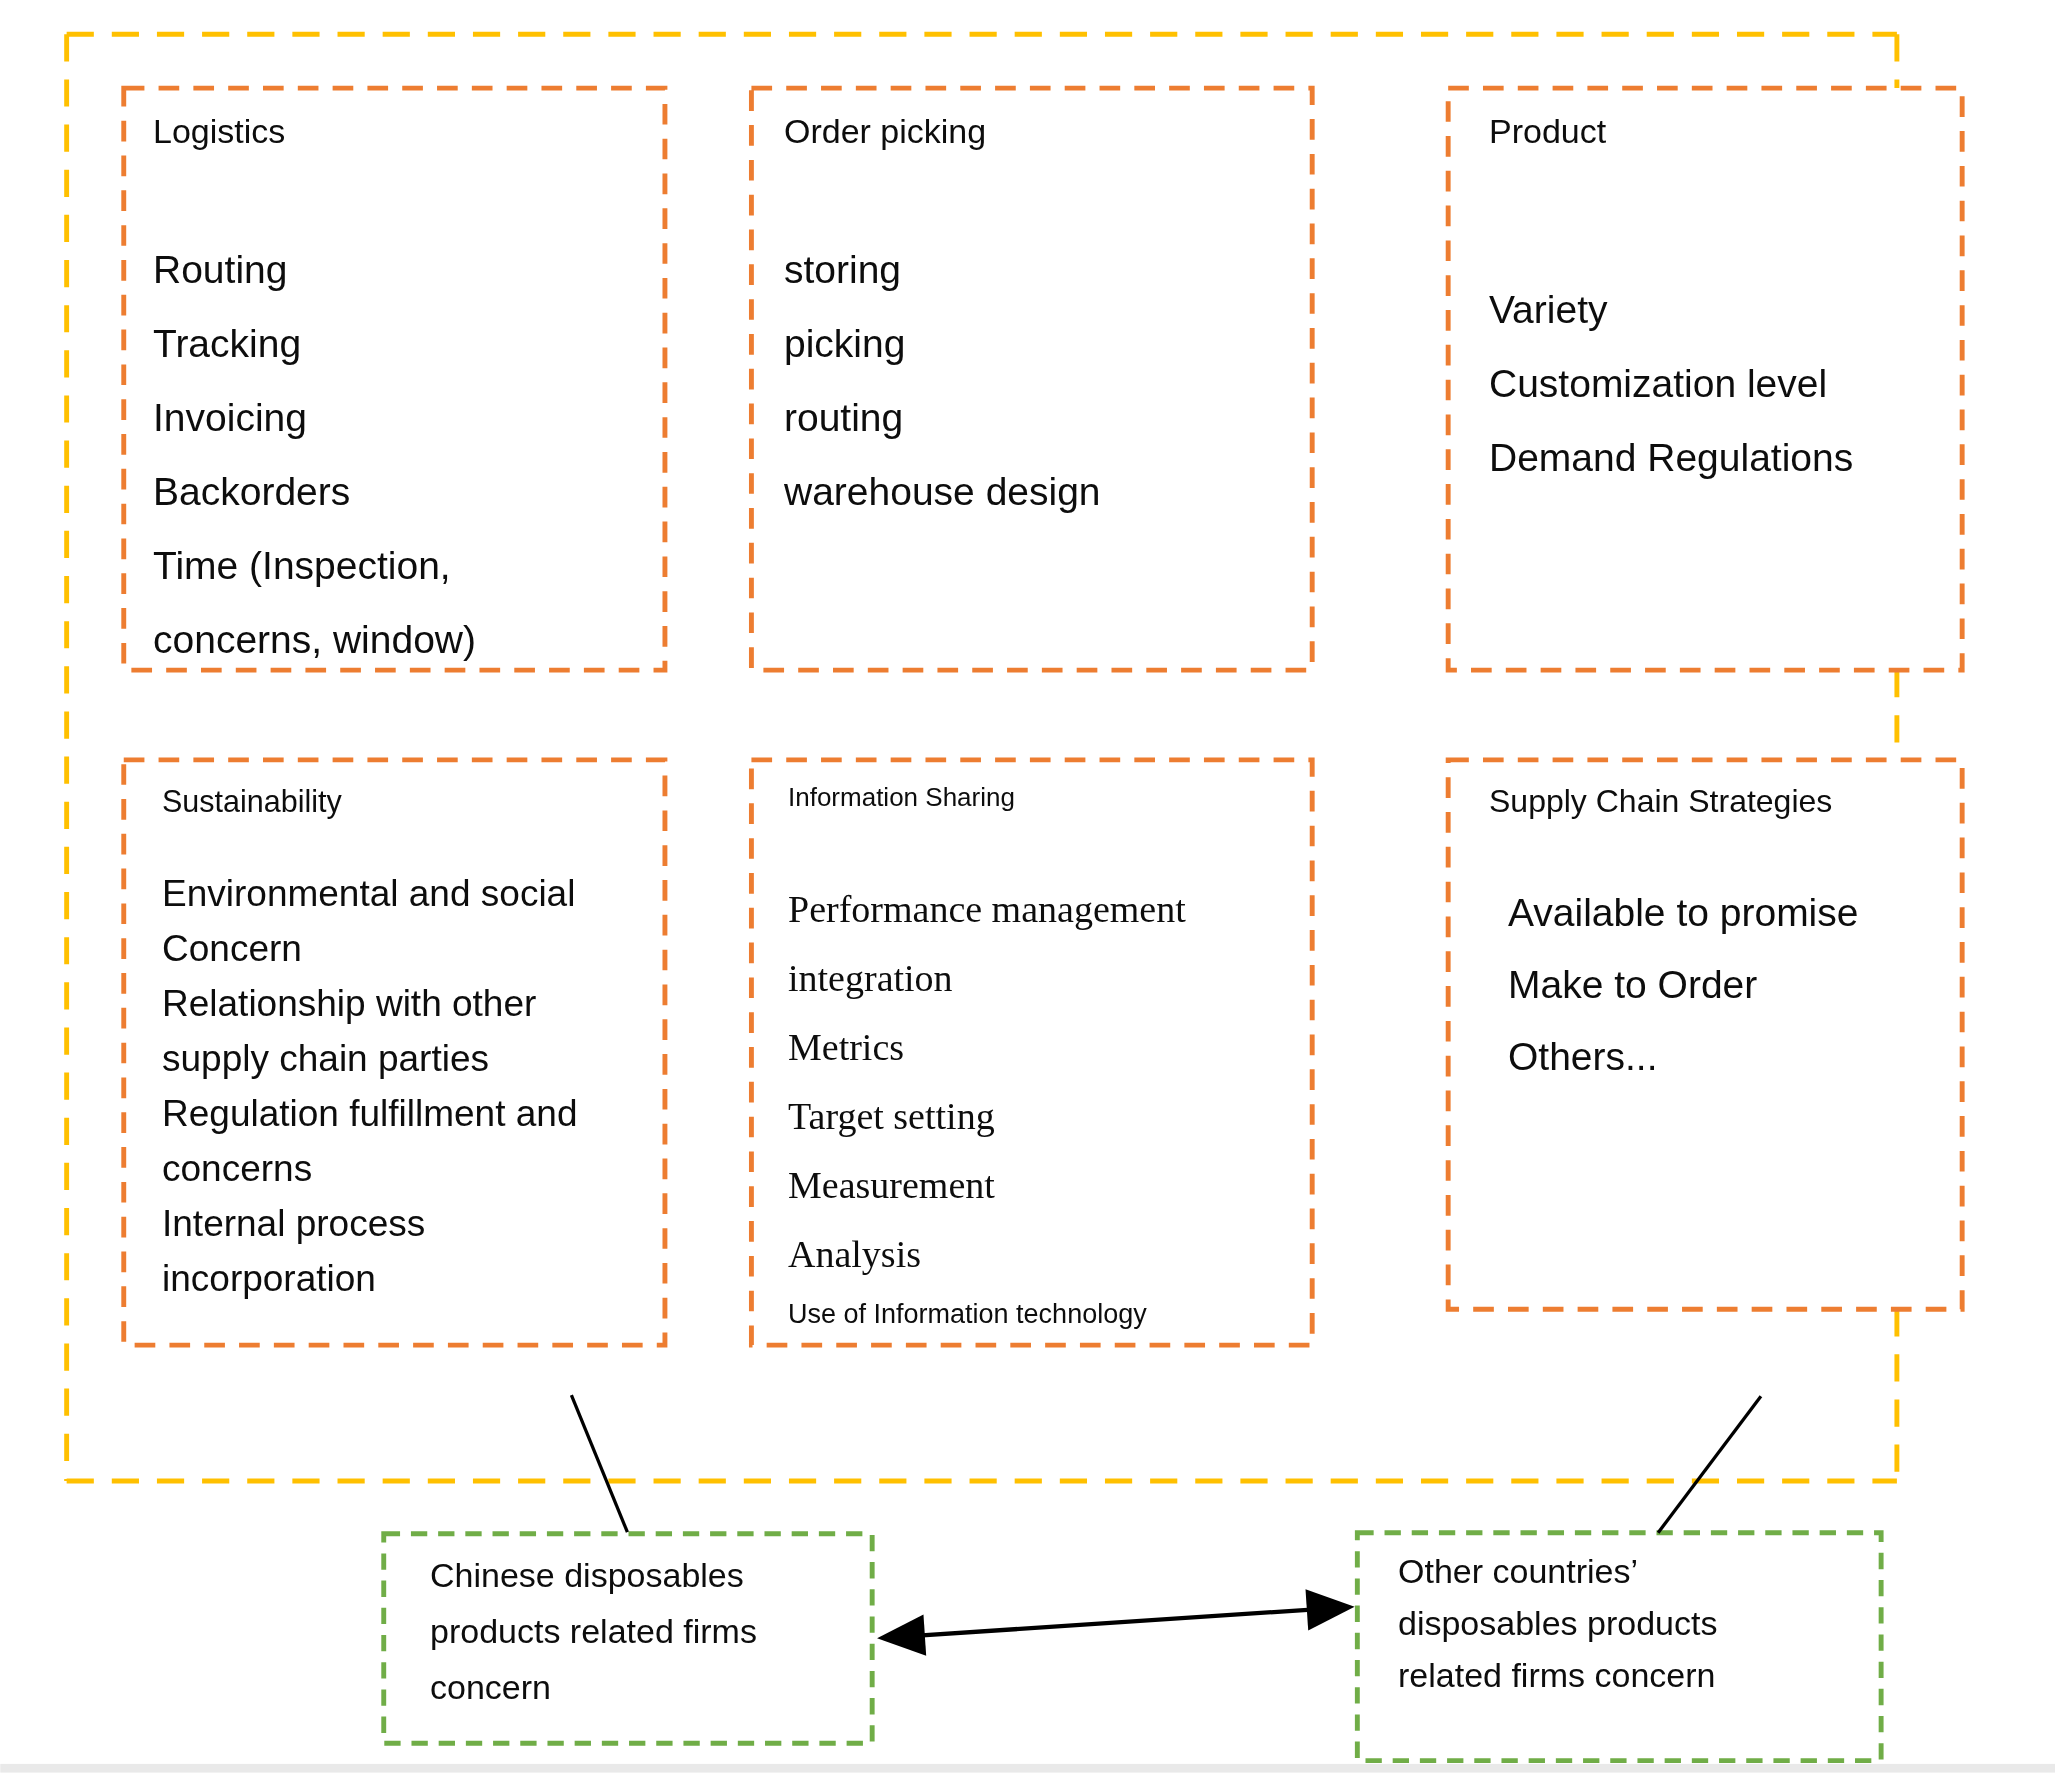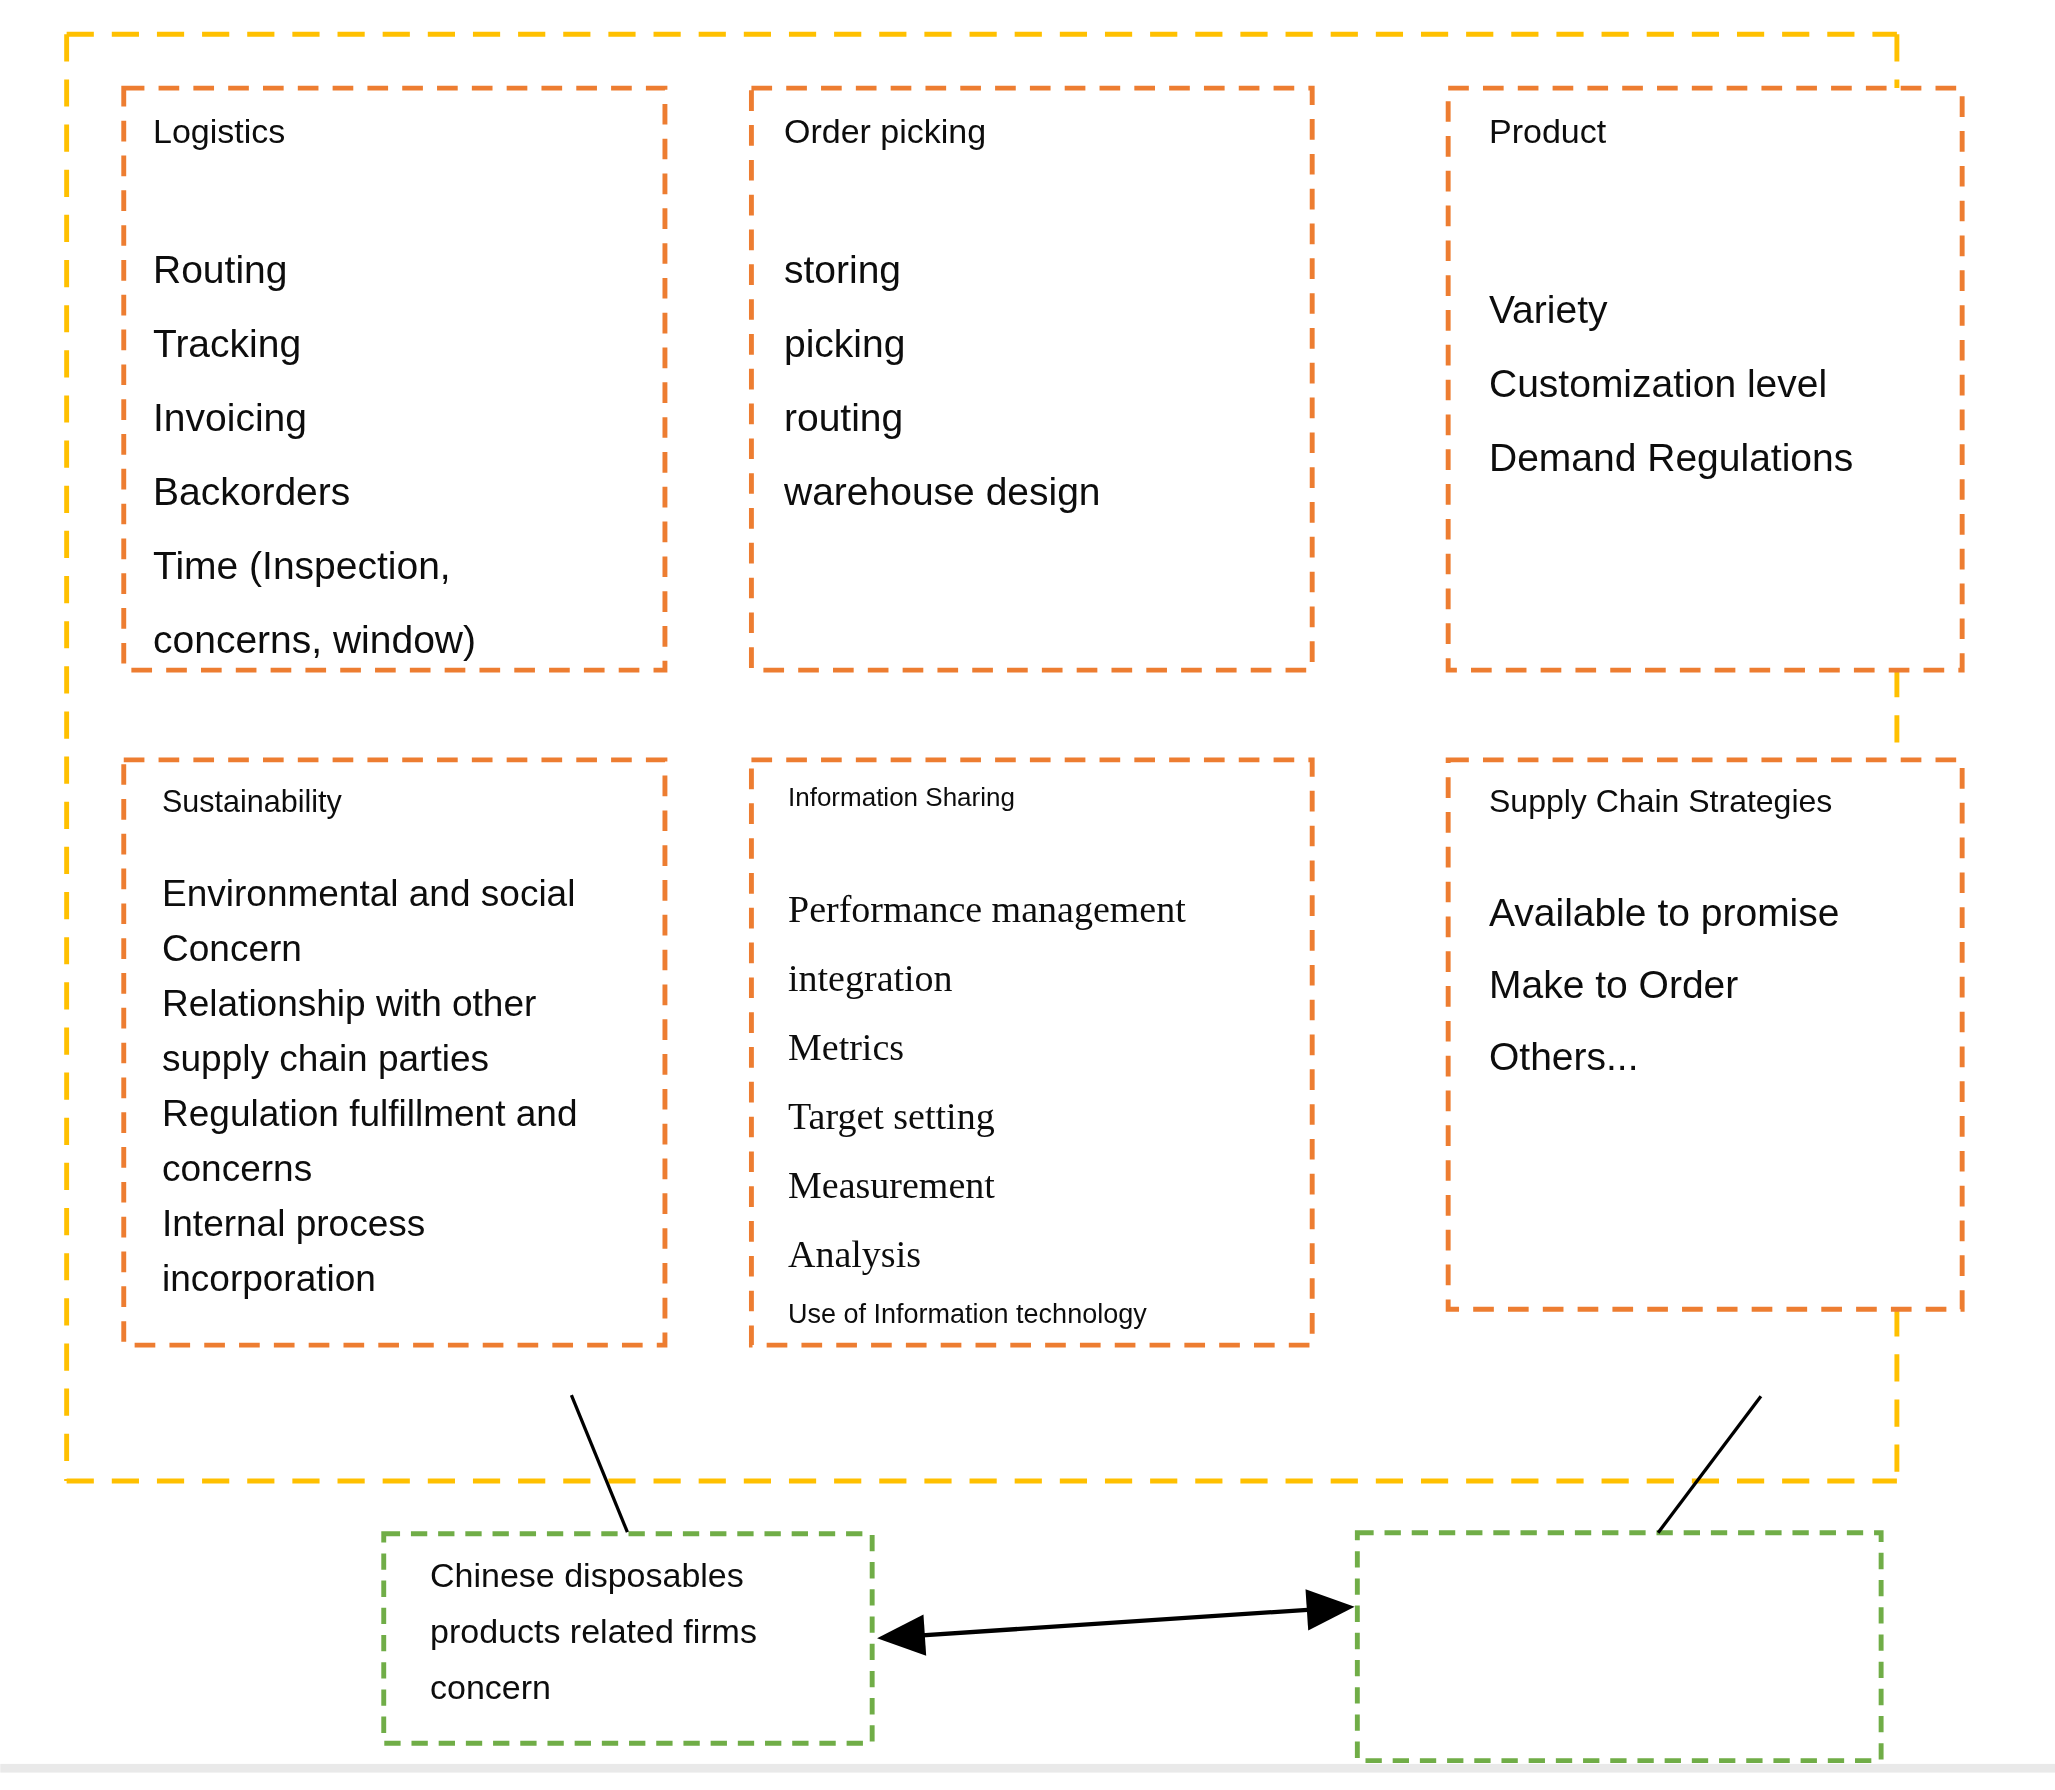--- a/index.html
+++ b/index.html
@@ -25,21 +25,21 @@
   .title-sus{font-size:30.5px;}
   .lines-sus .ln{height:55px;font-size:37px;}
 
   
   .title-is{font-size:26px;}
   .lines-is .ln{height:69px;font-size:38px;font-family:Liberation Serif, serif;}
   .footnote-is{font-size:27px;text-align:center;}
 
   
   .title-scs{font-size:32px;}
-  .lines-scs .ln{height:72px;font-size:39px;}
+  .lines-scs .ln{height:72px;font-size:39px;margin-left:19px;}
 
   
   .lines-g1 .ln{height:56px;font-size:34px;}
   .lines-g2 .ln{height:52px;font-size:34px;}
 </style>
 </head>
 <body>
 
 <div class="stage">
 
@@ -126,15 +126,20 @@
     <div class="ln">Make to Order</div>
     <div class="ln">Others...</div>
   </div>
 
   <div class="txt lines-g1" style="left:430px;top:1556px;">
     <div class="ln">Chinese disposables</div>
     <div class="ln">products related firms</div>
     <div class="ln">concern</div>
   </div>
 
+  <div class="txt lines-g2" style="left:1398px;top:1552px;">
+    <div class="ln">Other countries’</div>
+    <div class="ln">disposables products</div>
+    <div class="ln">related firms concern</div>
+  </div>
 
 </div>
 
 
 </body></html>

